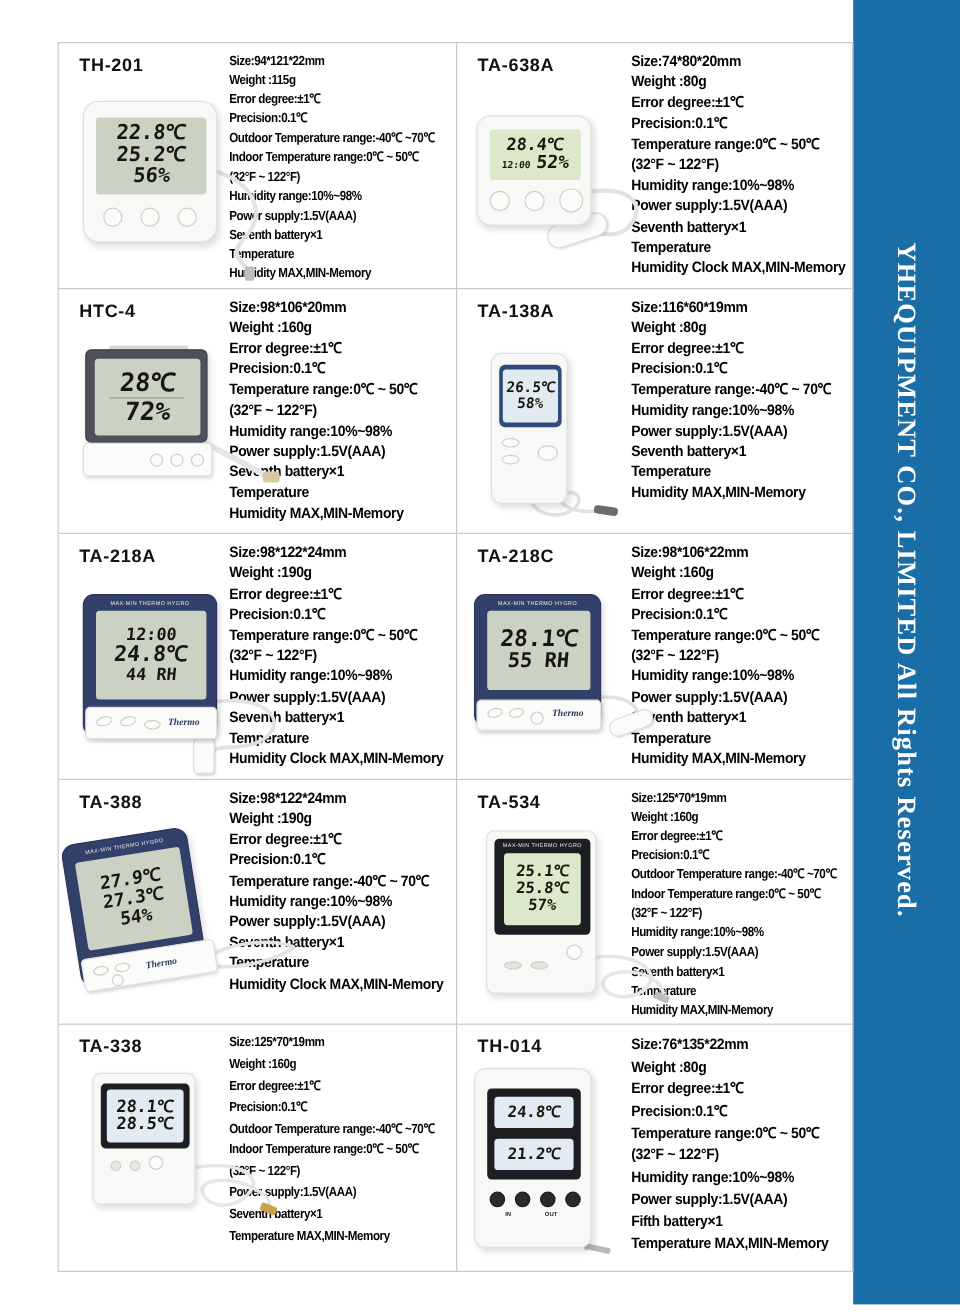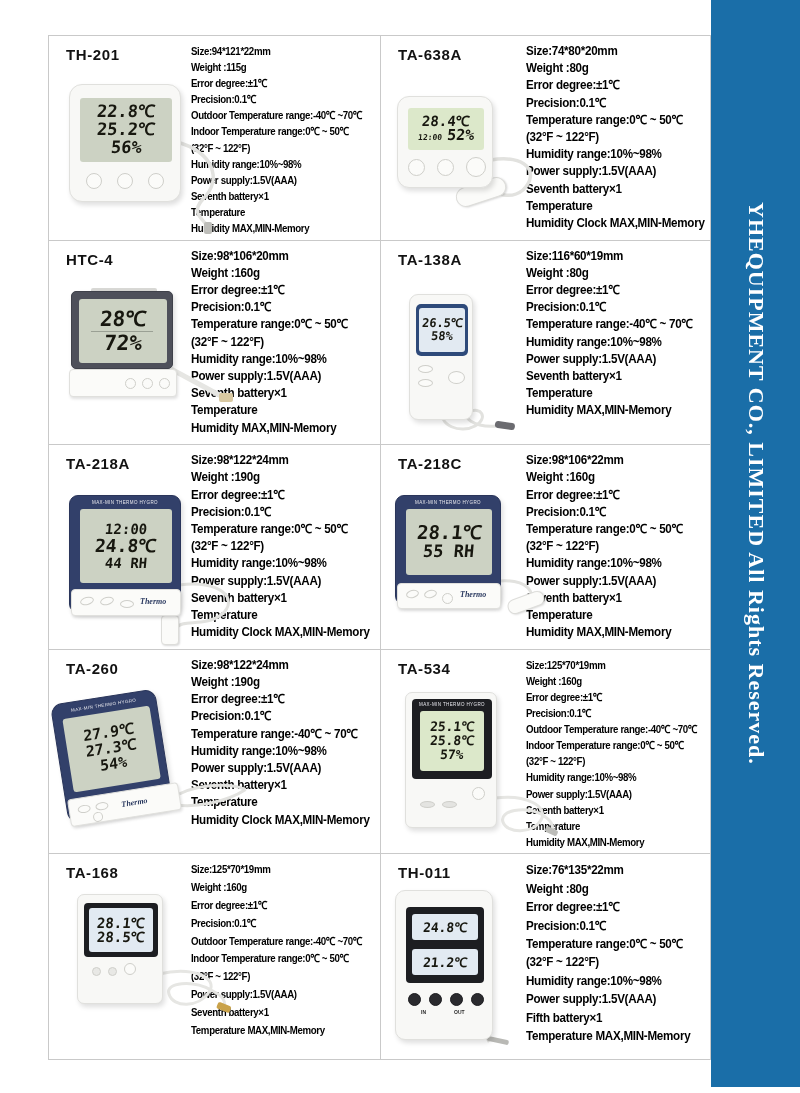--- a/index.html
+++ b/index.html
@@ -276,21 +276,21 @@
       <div class="base" style="left:2px;top:88px;width:104px;height:26px;">
         <div class="oval" style="left:8px;top:6px;width:13px;height:8px;transform:rotate(-14deg);"></div>
         <div class="oval" style="left:26px;top:6px;width:13px;height:8px;transform:rotate(-14deg);"></div>
         <div class="btn" style="left:44px;top:9px;width:11px;height:11px;"></div>
         <div class="logo" style="left:62px;top:6px;">Thermo</div>
       </div>
     </div>
   </div>
 
   <div class="cell">
-    <div class="model">TA-260</div>
+    <div class="model">TA-388</div>
     <div class="specs">
         <div class="spec-line">Size:98*122*24mm</div>
         <div class="spec-line">Weight :190g</div>
         <div class="spec-line">Error degree:±1℃</div>
         <div class="spec-line">Precision:0.1℃</div>
         <div class="spec-line">Temperature range:-40℃ ~ 70℃</div>
         <div class="spec-line">Humidity range:10%~98%</div>
         <div class="spec-line">Power supply:1.5V(AAA)</div>
         <div class="spec-line">Seventh battery×1</div>
         <div class="spec-line">Temperature</div>
@@ -348,21 +348,21 @@
           </div>
         </div>
         <div class="btn" style="left:66px;top:94px;width:13px;height:13px;"></div>
         <div class="oval" style="left:14px;top:108px;width:15px;height:7px;background:#e4e4e1;"></div>
         <div class="oval" style="left:36px;top:108px;width:15px;height:7px;background:#e4e4e1;"></div>
       </div>
     </div>
   </div>
 
   <div class="cell">
-    <div class="model">TA-168</div>
+    <div class="model">TA-338</div>
     <div class="specs tight lh178">
         <div class="spec-line">Size:125*70*19mm</div>
         <div class="spec-line">Weight :160g</div>
         <div class="spec-line">Error degree:±1℃</div>
         <div class="spec-line">Precision:0.1℃</div>
         <div class="spec-line">Outdoor Temperature range:-40℃ ~70℃</div>
         <div class="spec-line">Indoor Temperature range:0℃ ~ 50℃</div>
         <div class="spec-line">(32°F ~ 122°F)</div>
         <div class="spec-line">Power supply:1.5V(AAA)</div>
         <div class="spec-line">Seventh battery×1</div>
@@ -381,21 +381,21 @@
           </div>
         </div>
         <div class="btn" style="left:14px;top:72px;width:9px;height:9px;background:#e8e8e5;"></div>
         <div class="btn" style="left:30px;top:72px;width:9px;height:9px;background:#e8e8e5;"></div>
         <div class="btn" style="left:46px;top:68px;width:12px;height:12px;"></div>
       </div>
     </div>
   </div>
 
   <div class="cell rcol">
-    <div class="model">TH-011</div>
+    <div class="model">TH-014</div>
     <div class="specs lh184">
         <div class="spec-line">Size:76*135*22mm</div>
         <div class="spec-line">Weight :80g</div>
         <div class="spec-line">Error degree:±1℃</div>
         <div class="spec-line">Precision:0.1℃</div>
         <div class="spec-line">Temperature range:0℃ ~ 50℃</div>
         <div class="spec-line">(32°F ~ 122°F)</div>
         <div class="spec-line">Humidity range:10%~98%</div>
         <div class="spec-line">Power supply:1.5V(AAA)</div>
         <div class="spec-line">Fifth battery×1</div>

